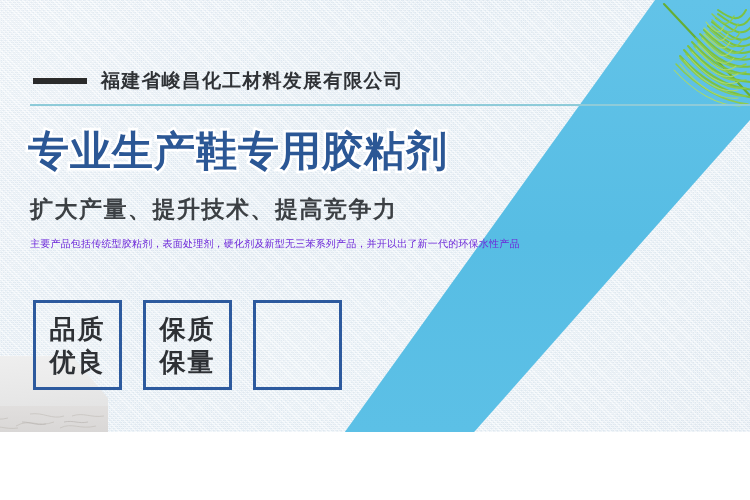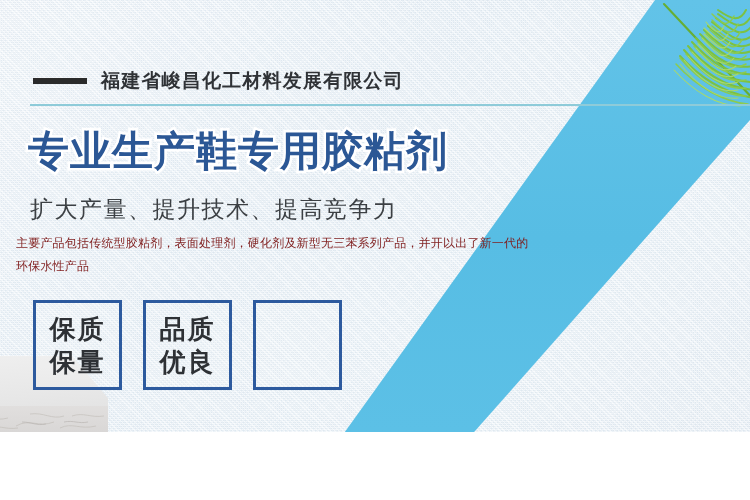--- a/index.html
+++ b/index.html
@@ -162,35 +162,35 @@
        2px 2px 0 rgba(255,255,255,.9);
     font-family: "Liberation Sans", "DejaVu Sans", sans-serif;
   }
 
   
   .subheadline {
     position: absolute;
     left: 30px;
     top: 194px;
     font-size: 23px;
-    font-weight: 400;
+    font-weight: 700;
     color: #3c4044;
     letter-spacing: 1.5px;
     white-space: nowrap;
   }
 
   
   .body-copy {
     position: absolute;
-    left: 16px;
+    left: 30px;
     top: 232px;
     width: 520px;
-    font-size: 12px;
+    font-size: 10px;
     line-height: 23px;
-    color: #7f1d1d;
+    color: #6d28d9;
     letter-spacing: .2px;
   }
 
   
   .boxes {
     position: absolute;
     left: 33px;
     top: 300px;
     display: flex;
     gap: 21px;
@@ -307,25 +307,25 @@
     <div class="rule"></div>
 
     <div class="headline">专业生产鞋专用胶粘剂</div>
 
     <div class="subheadline">扩大产量、提升技术、提高竞争力</div>
 
     <div class="body-copy">主要产品包括传统型胶粘剂，表面处理剂，硬化剂及新型无三苯系列产品，并开以出了新一代的环保水性产品</div>
 
     <div class="boxes">
       <div class="feat-box">
+        <span class="feat-line">品质</span>
+        <span class="feat-line">优良</span>
+      </div>
+      <div class="feat-box">
         <span class="feat-line">保质</span>
         <span class="feat-line">保量</span>
       </div>
       <div class="feat-box">
-        <span class="feat-line">品质</span>
-        <span class="feat-line">优良</span>
-      </div>
-      <div class="feat-box">
       </div>
     </div>
 
   </div>
 </div>
 
 </body></html>

